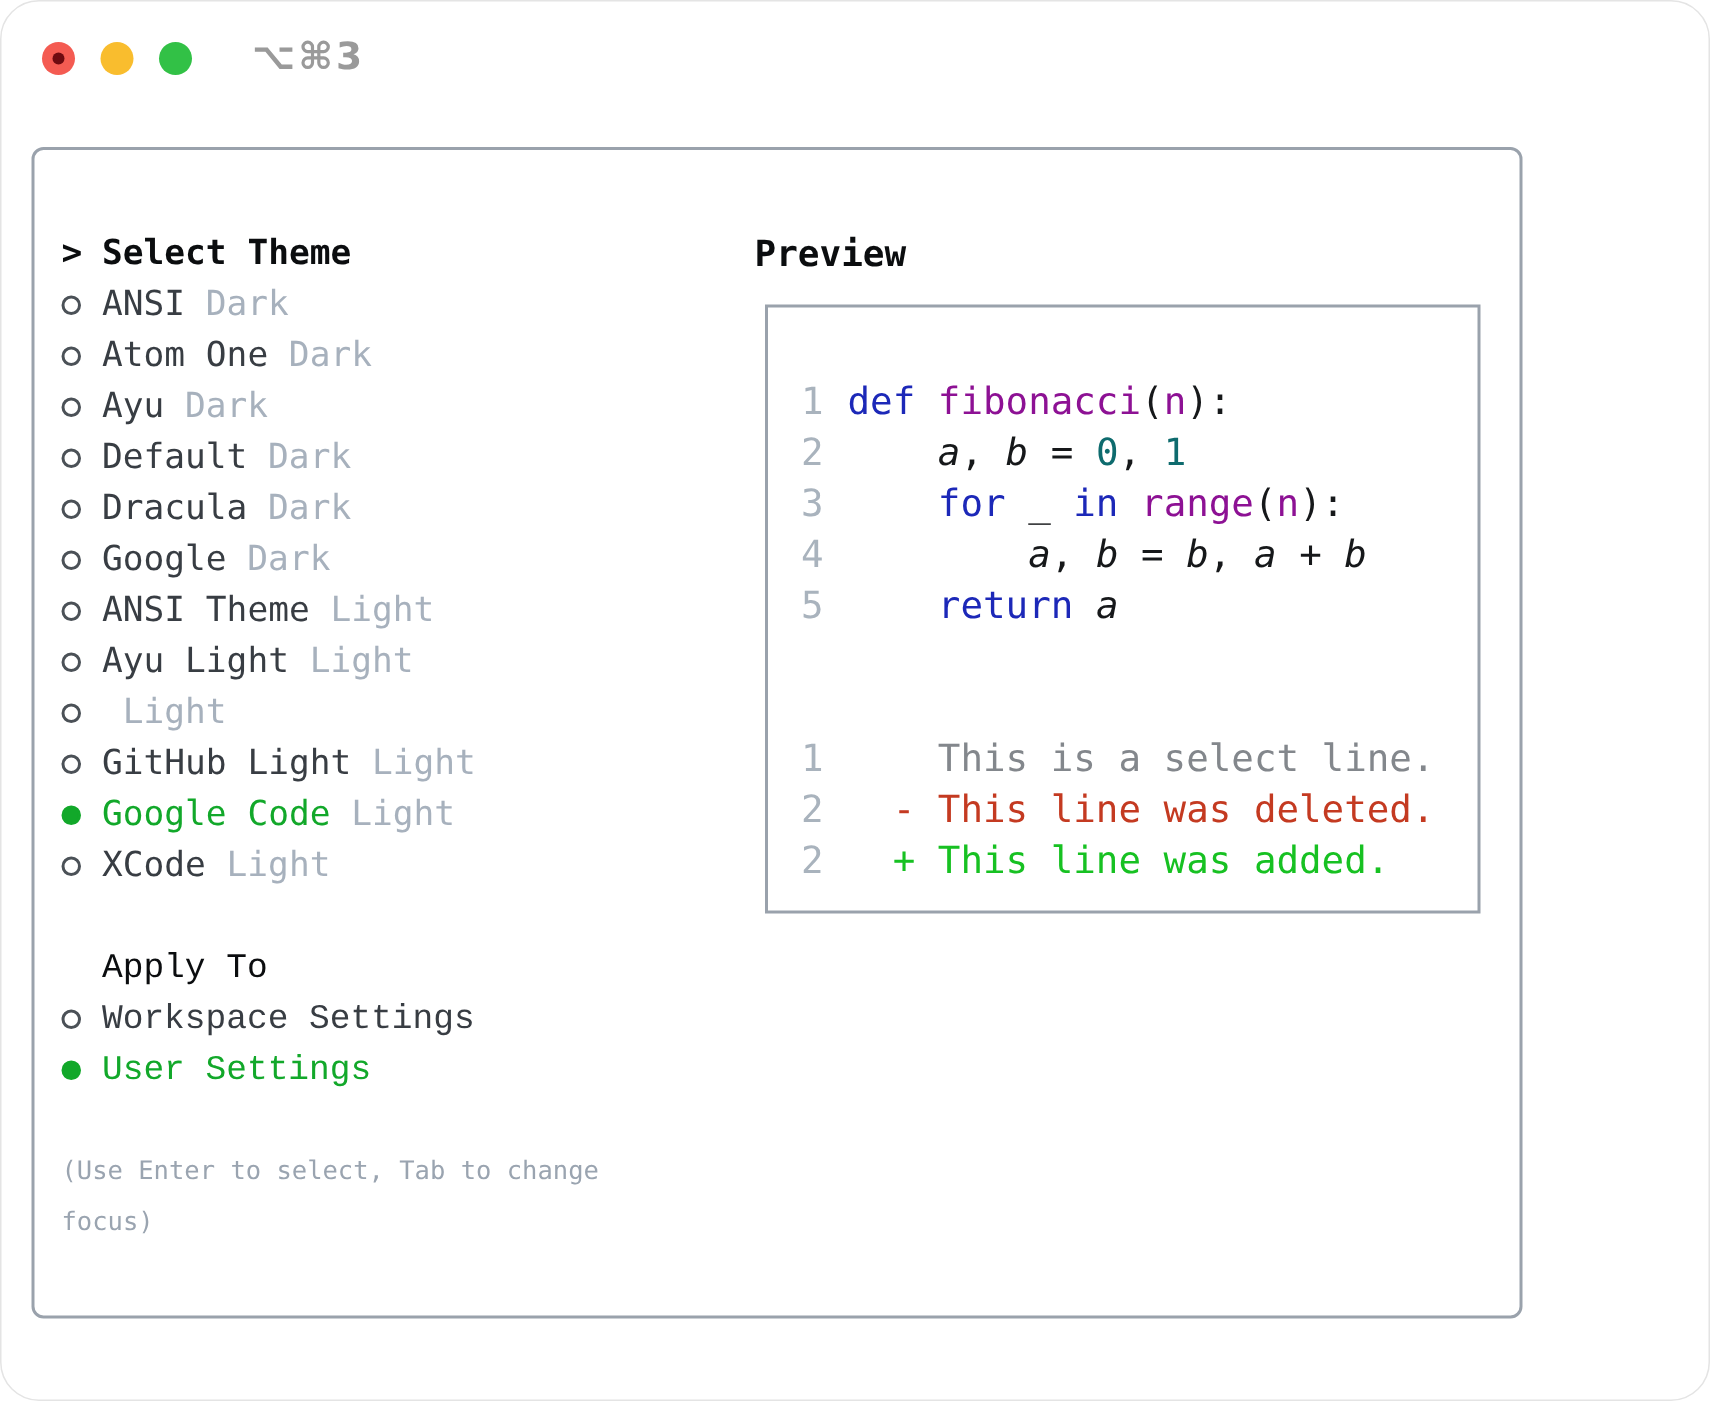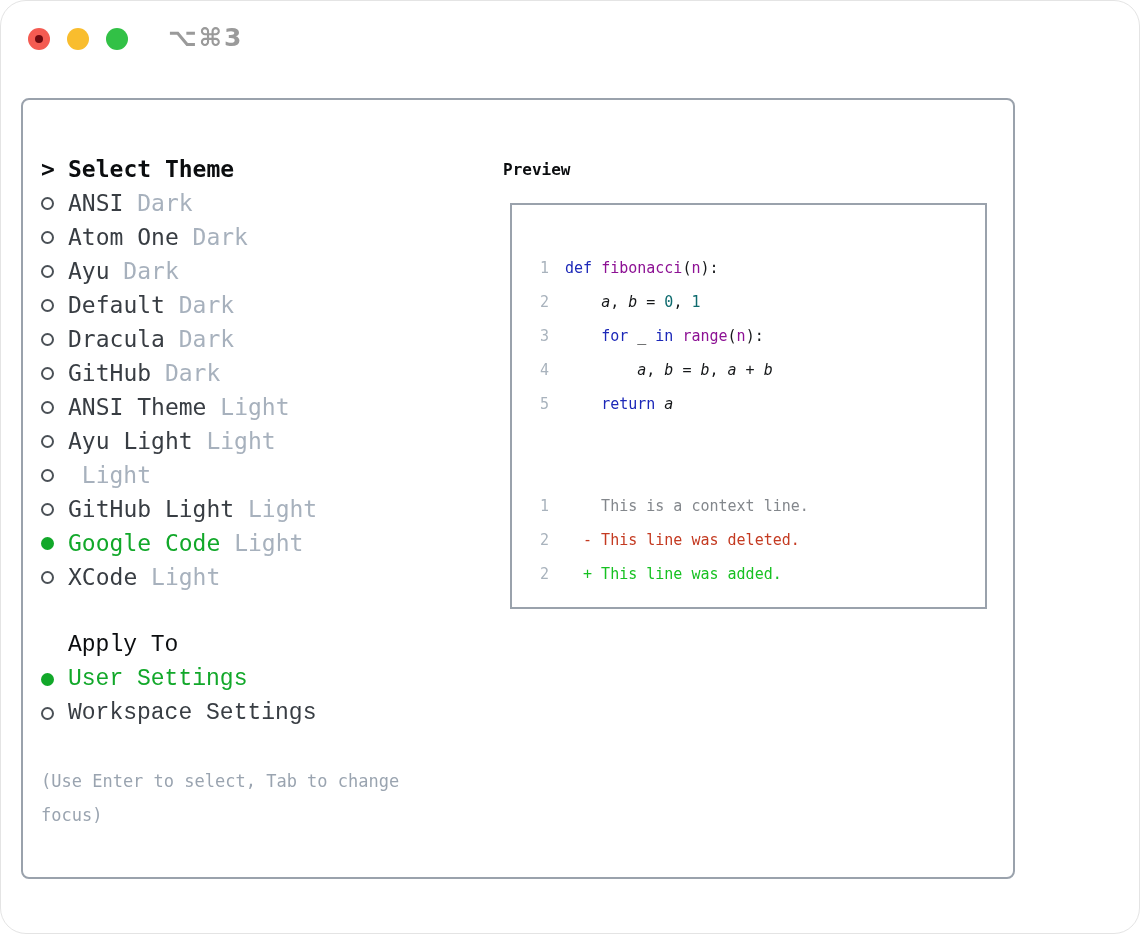--- a/index.html
+++ b/index.html
@@ -56,27 +56,27 @@
   .theme-variant{color:var(--variant-gray);margin-left:13.8px;white-space:pre;}
   .apply-label{color:var(--text-dark);white-space:pre;}
   .apply-section{margin-top:34px;font-family:Liberation Mono, monospace;}
   .apply-title{color:var(--heading-black);}
   .hint{
     margin-top:34px;width:420px;font-size:17px;line-height:34px;color:var(--hint-gray);
   }
   
   .preview-title{
     position:absolute;left:480px;top:52px;height:34px;display:flex;align-items:center;
-    font-size:16px;font-weight:bold;color:var(--heading-black);
+    font-size:24px;font-weight:bold;color:var(--heading-black);
   }
   .preview-box{
     position:absolute;left:487px;top:103px;width:477px;height:406px;
     border:2px solid var(--border-gray);background:#ffffff;
   }
-  .code-area{padding:46px 0 0 21px;font-size:15px;}
+  .code-area{padding:46px 0 0 21px;font-size:25px;}
   .code-line{height:34px;line-height:34px;white-space:pre;}
   .lno{display:inline-block;width:16px;text-align:right;margin-right:16px;color:var(--lno-gray);}
   .diff-group{margin-top:68px;}
   .tok-kw{color:var(--kw-blue);}
   .tok-fn{color:var(--fn-purple);}
   .tok-num{color:var(--num-teal);}
   .tok-pl{color:#16181a;}
   .tok-var{color:#16181a;font-style:italic;}
   .diff-context{color:var(--context-gray);}
   .diff-deleted{color:var(--deleted-red);}
@@ -139,21 +139,21 @@
     <span class="bullet-slot">
               <span class="radio"></span>
             </span>
     <span class="theme-name">Dracula</span>
     <span class="theme-variant">Dark</span>
   </div>
           <div class="row theme-row">
     <span class="bullet-slot">
               <span class="radio"></span>
             </span>
-    <span class="theme-name">GitHub</span>
+    <span class="theme-name">Google</span>
     <span class="theme-variant">Dark</span>
   </div>
           <div class="row theme-row">
     <span class="bullet-slot">
               <span class="radio"></span>
             </span>
     <span class="theme-name">ANSI Theme</span>
     <span class="theme-variant">Light</span>
   </div>
           <div class="row theme-row">
@@ -191,51 +191,51 @@
     <span class="theme-variant">Light</span>
   </div>
         </div>
 
       <div class="apply-section">
         <div class="row">
           <span class="bullet-slot"></span>
           <span class="apply-title">Apply To</span>
         </div>
         <div>
+            <div class="row apply-row">
+    <span class="bullet-slot">
+                <span class="radio"></span>
+              </span>
+    <span class="apply-label">Workspace Settings</span>
+  </div>
             <div class="row apply-row selected">
     <span class="bullet-slot">
                 <span class="radio"></span>
               </span>
     <span class="apply-label">User Settings</span>
-  </div>
-            <div class="row apply-row">
-    <span class="bullet-slot">
-                <span class="radio"></span>
-              </span>
-    <span class="apply-label">Workspace Settings</span>
   </div>
           </div>
       </div>
 
       <div class="hint">(Use Enter to select, Tab to change focus)</div>
     </div>
 
     <div class="preview-title">Preview</div>
 
     <div class="preview-box">
       <div class="code-area">
         <div>
             <div class="code-line"><span class="lno">1</span><span class="code-text"><span class="tok-kw">def</span><span class="tok-pl"> </span><span class="tok-fn">fibonacci</span><span class="tok-pl">(</span><span class="tok-fn">n</span><span class="tok-pl">):</span></span></div>
             <div class="code-line"><span class="lno">2</span><span class="code-text"><span class="tok-pl">    </span><span class="tok-var">a</span><span class="tok-pl">, </span><span class="tok-var">b</span><span class="tok-pl"> = </span><span class="tok-num">0</span><span class="tok-pl">, </span><span class="tok-num">1</span></span></div>
             <div class="code-line"><span class="lno">3</span><span class="code-text"><span class="tok-pl">    </span><span class="tok-kw">for</span><span class="tok-pl"> _ </span><span class="tok-kw">in</span><span class="tok-pl"> </span><span class="tok-fn">range</span><span class="tok-pl">(</span><span class="tok-fn">n</span><span class="tok-pl">):</span></span></div>
             <div class="code-line"><span class="lno">4</span><span class="code-text"><span class="tok-pl">        </span><span class="tok-var">a</span><span class="tok-pl">, </span><span class="tok-var">b</span><span class="tok-pl"> = </span><span class="tok-var">b</span><span class="tok-pl">, </span><span class="tok-var">a</span><span class="tok-pl"> + </span><span class="tok-var">b</span></span></div>
             <div class="code-line"><span class="lno">5</span><span class="code-text"><span class="tok-pl">    </span><span class="tok-kw">return</span><span class="tok-pl"> </span><span class="tok-var">a</span></span></div>
           </div>
         <div class="diff-group">
-            <div class="code-line"><span class="lno">1</span><span class="code-text diff-context">    This is a context line.</span></div>
+            <div class="code-line"><span class="lno">1</span><span class="code-text diff-context">    This is a select line.</span></div>
             <div class="code-line"><span class="lno">2</span><span class="code-text diff-deleted">  - This line was deleted.</span></div>
             <div class="code-line"><span class="lno">2</span><span class="code-text diff-added">  + This line was added.</span></div>
           </div>
       </div>
     </div>
 
   </div>
 </div>
 
 </body></html>

